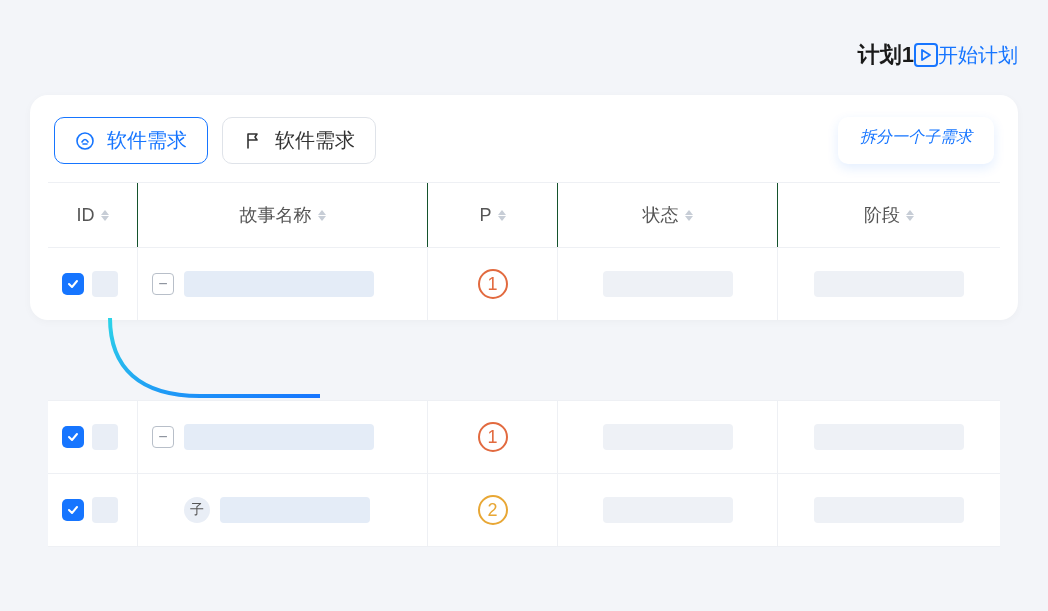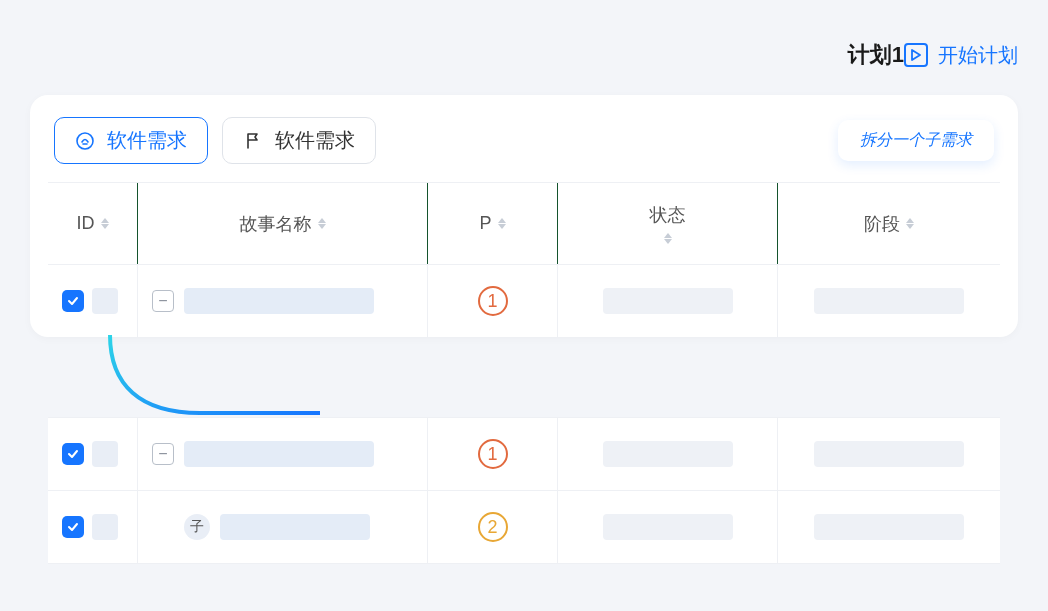--- a/index.html
+++ b/index.html
@@ -22,21 +22,20 @@
       margin-bottom: 25px;
     }
     .page-title {
       font-size: 22px;
       font-weight: 700;
       color: #1a1a1a;
     }
     .start-plan-btn {
       display: flex;
       align-items: center;
-      gap: 10px;
       color: #1675ff;
       font-size: 20px;
       cursor: pointer;
     }
     .start-plan-icon {
       width: 24px;
       height: 24px;
       border: 2px solid #1675ff;
       border-radius: 4px;
       display: flex;
@@ -48,21 +47,20 @@
       height: 12px;
     }
     .card {
       background: #fff;
       border-radius: 18px;
       padding: 22px 18px 0 18px;
       box-shadow: 0 2px 8px rgba(0,0,0,0.03);
     }
     .tabs-row {
       display: flex;
-      align-items: center;
       justify-content: space-between;
       margin-bottom: 18px;
       padding: 0 6px;
     }
     .tabs {
       display: flex;
       gap: 14px;
     }
     .tab {
       display: flex;
@@ -130,21 +128,21 @@
     }
     .sort-up {
       border-bottom: 5px solid #c7cdd6;
     }
     .sort-down {
       border-top: 5px solid #c7cdd6;
     }
     .col-id { width: 90px; }
     .col-name { width: 290px; }
     .col-p { width: 130px; }
-    .col-status { width: 220px; flex-direction: column; }
+    .col-status { width: 220px; }
     .col-stage { flex: 1; }
 
     .table-row {
       display: flex;
       border-bottom: 1px solid #eef0f4;
     }
     .card .table-row:last-child {
       border-bottom: none;
     }
     .td {

